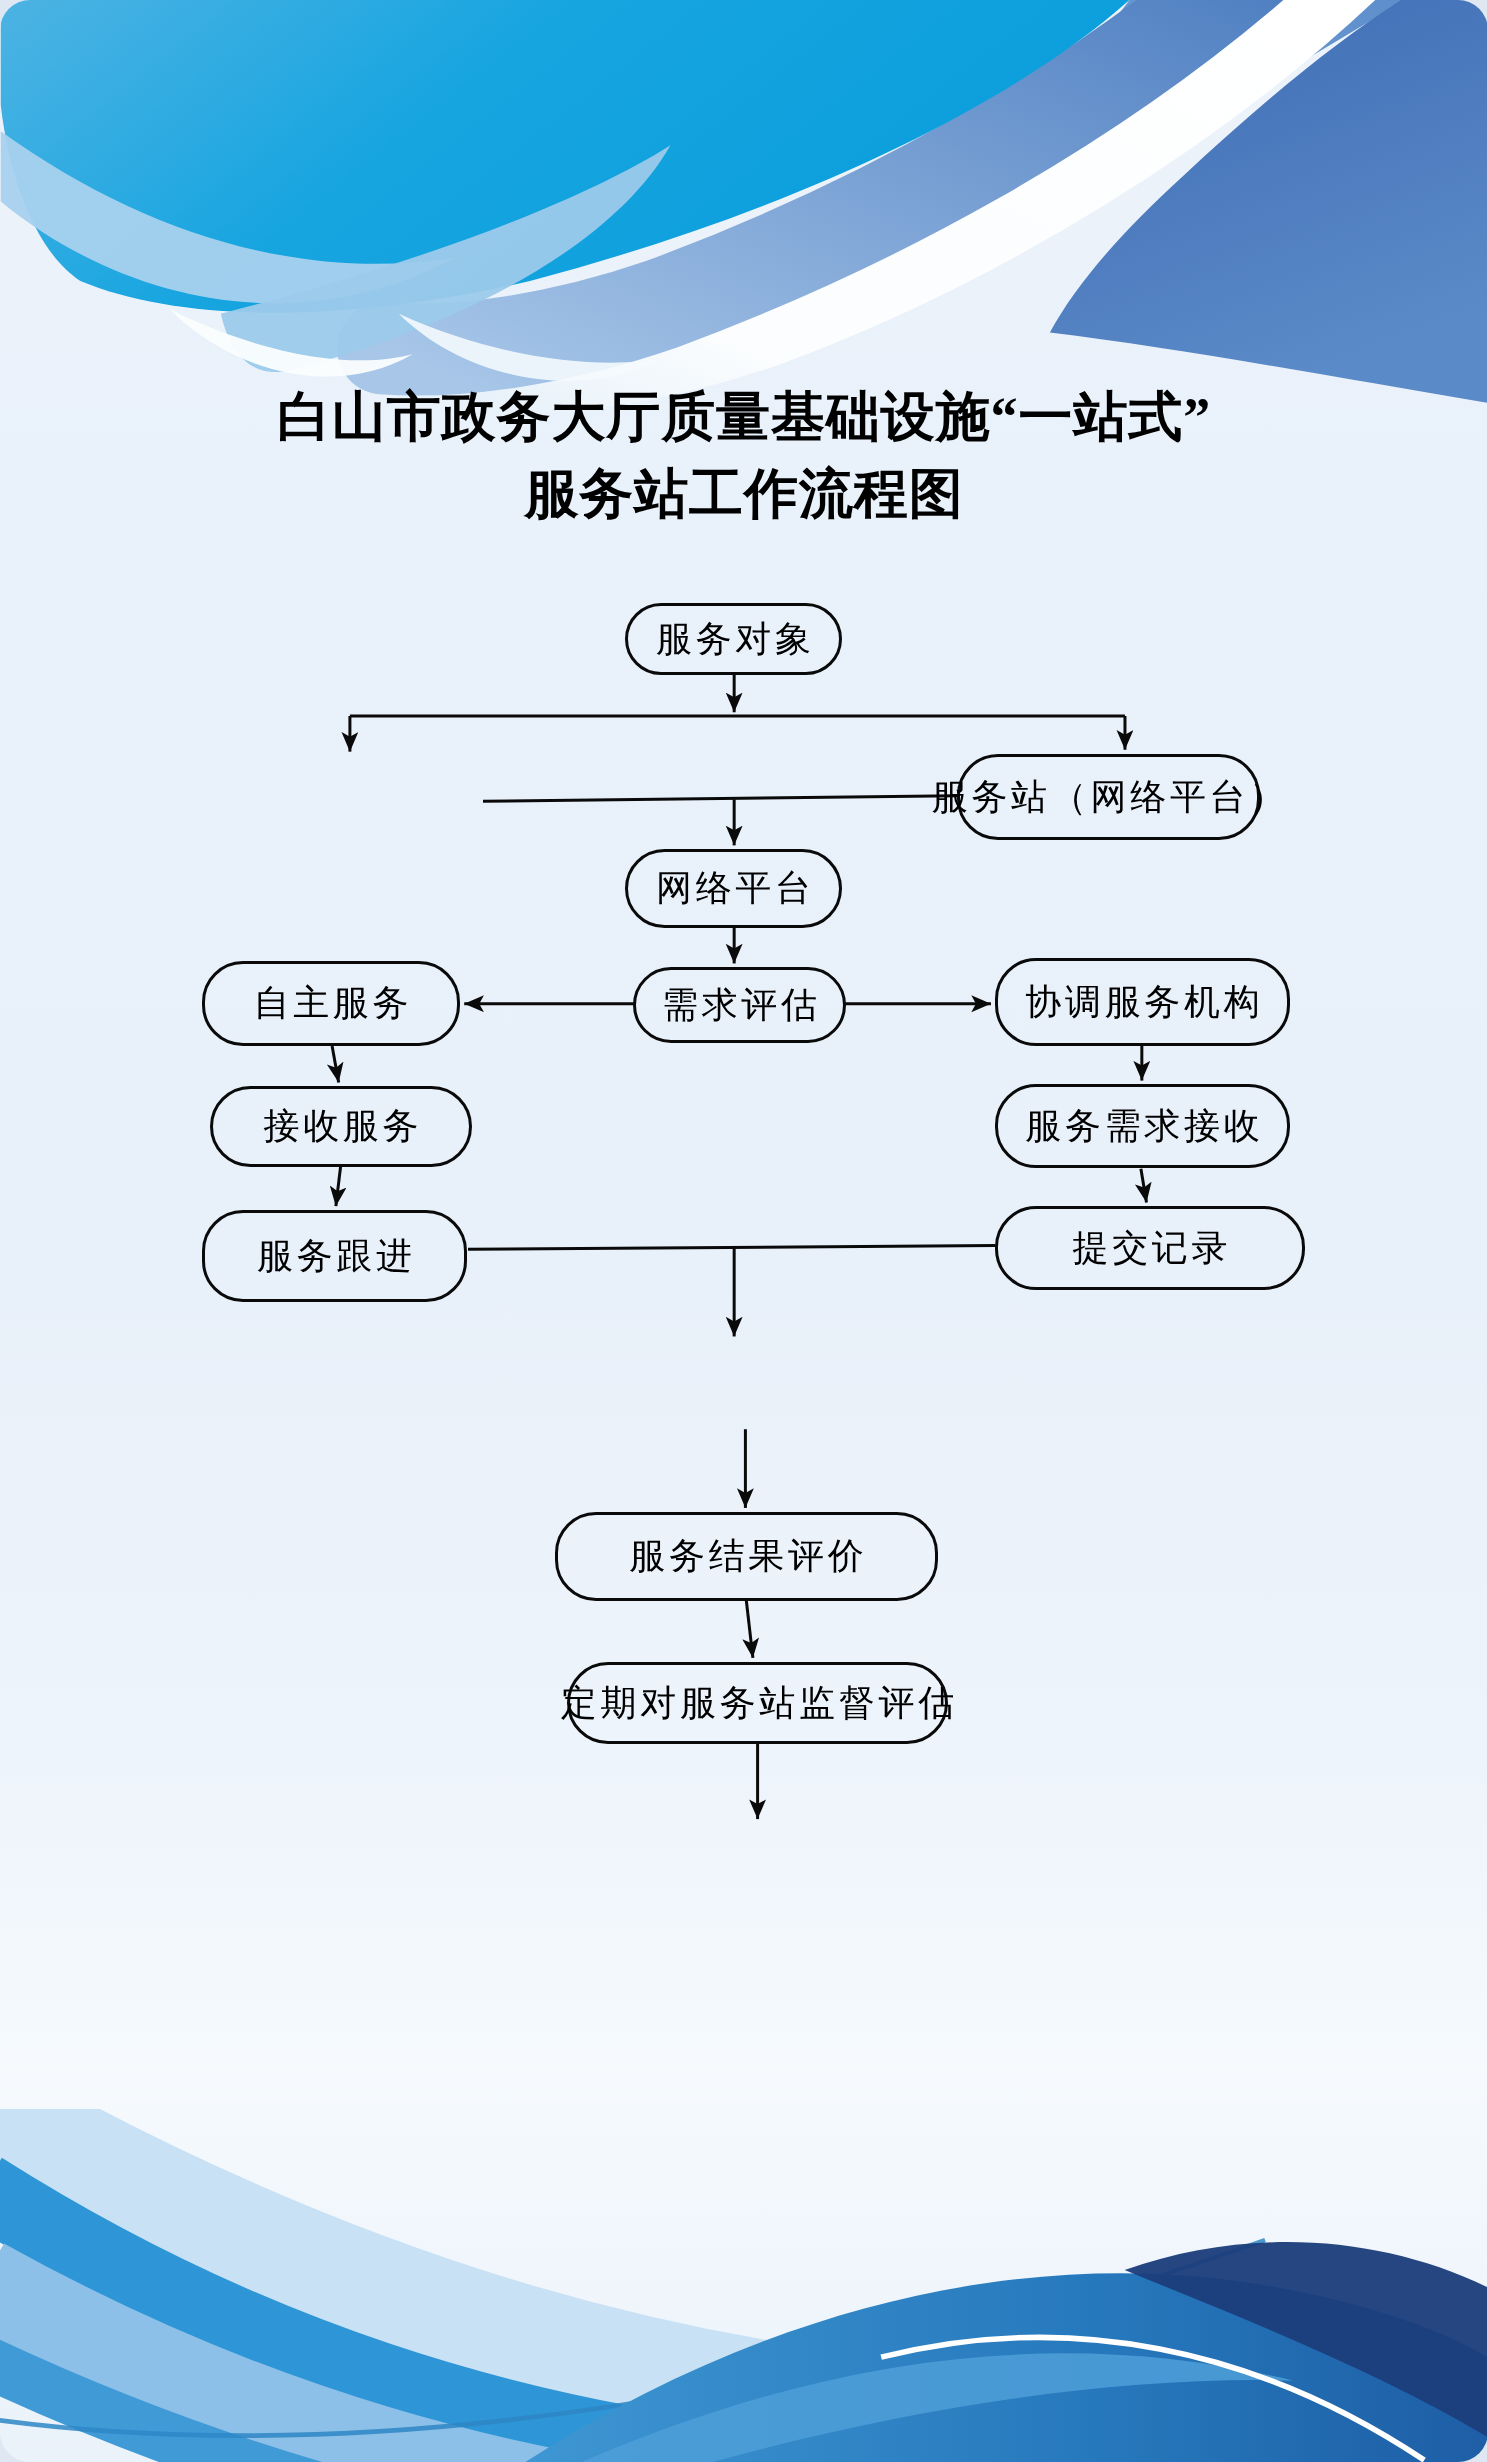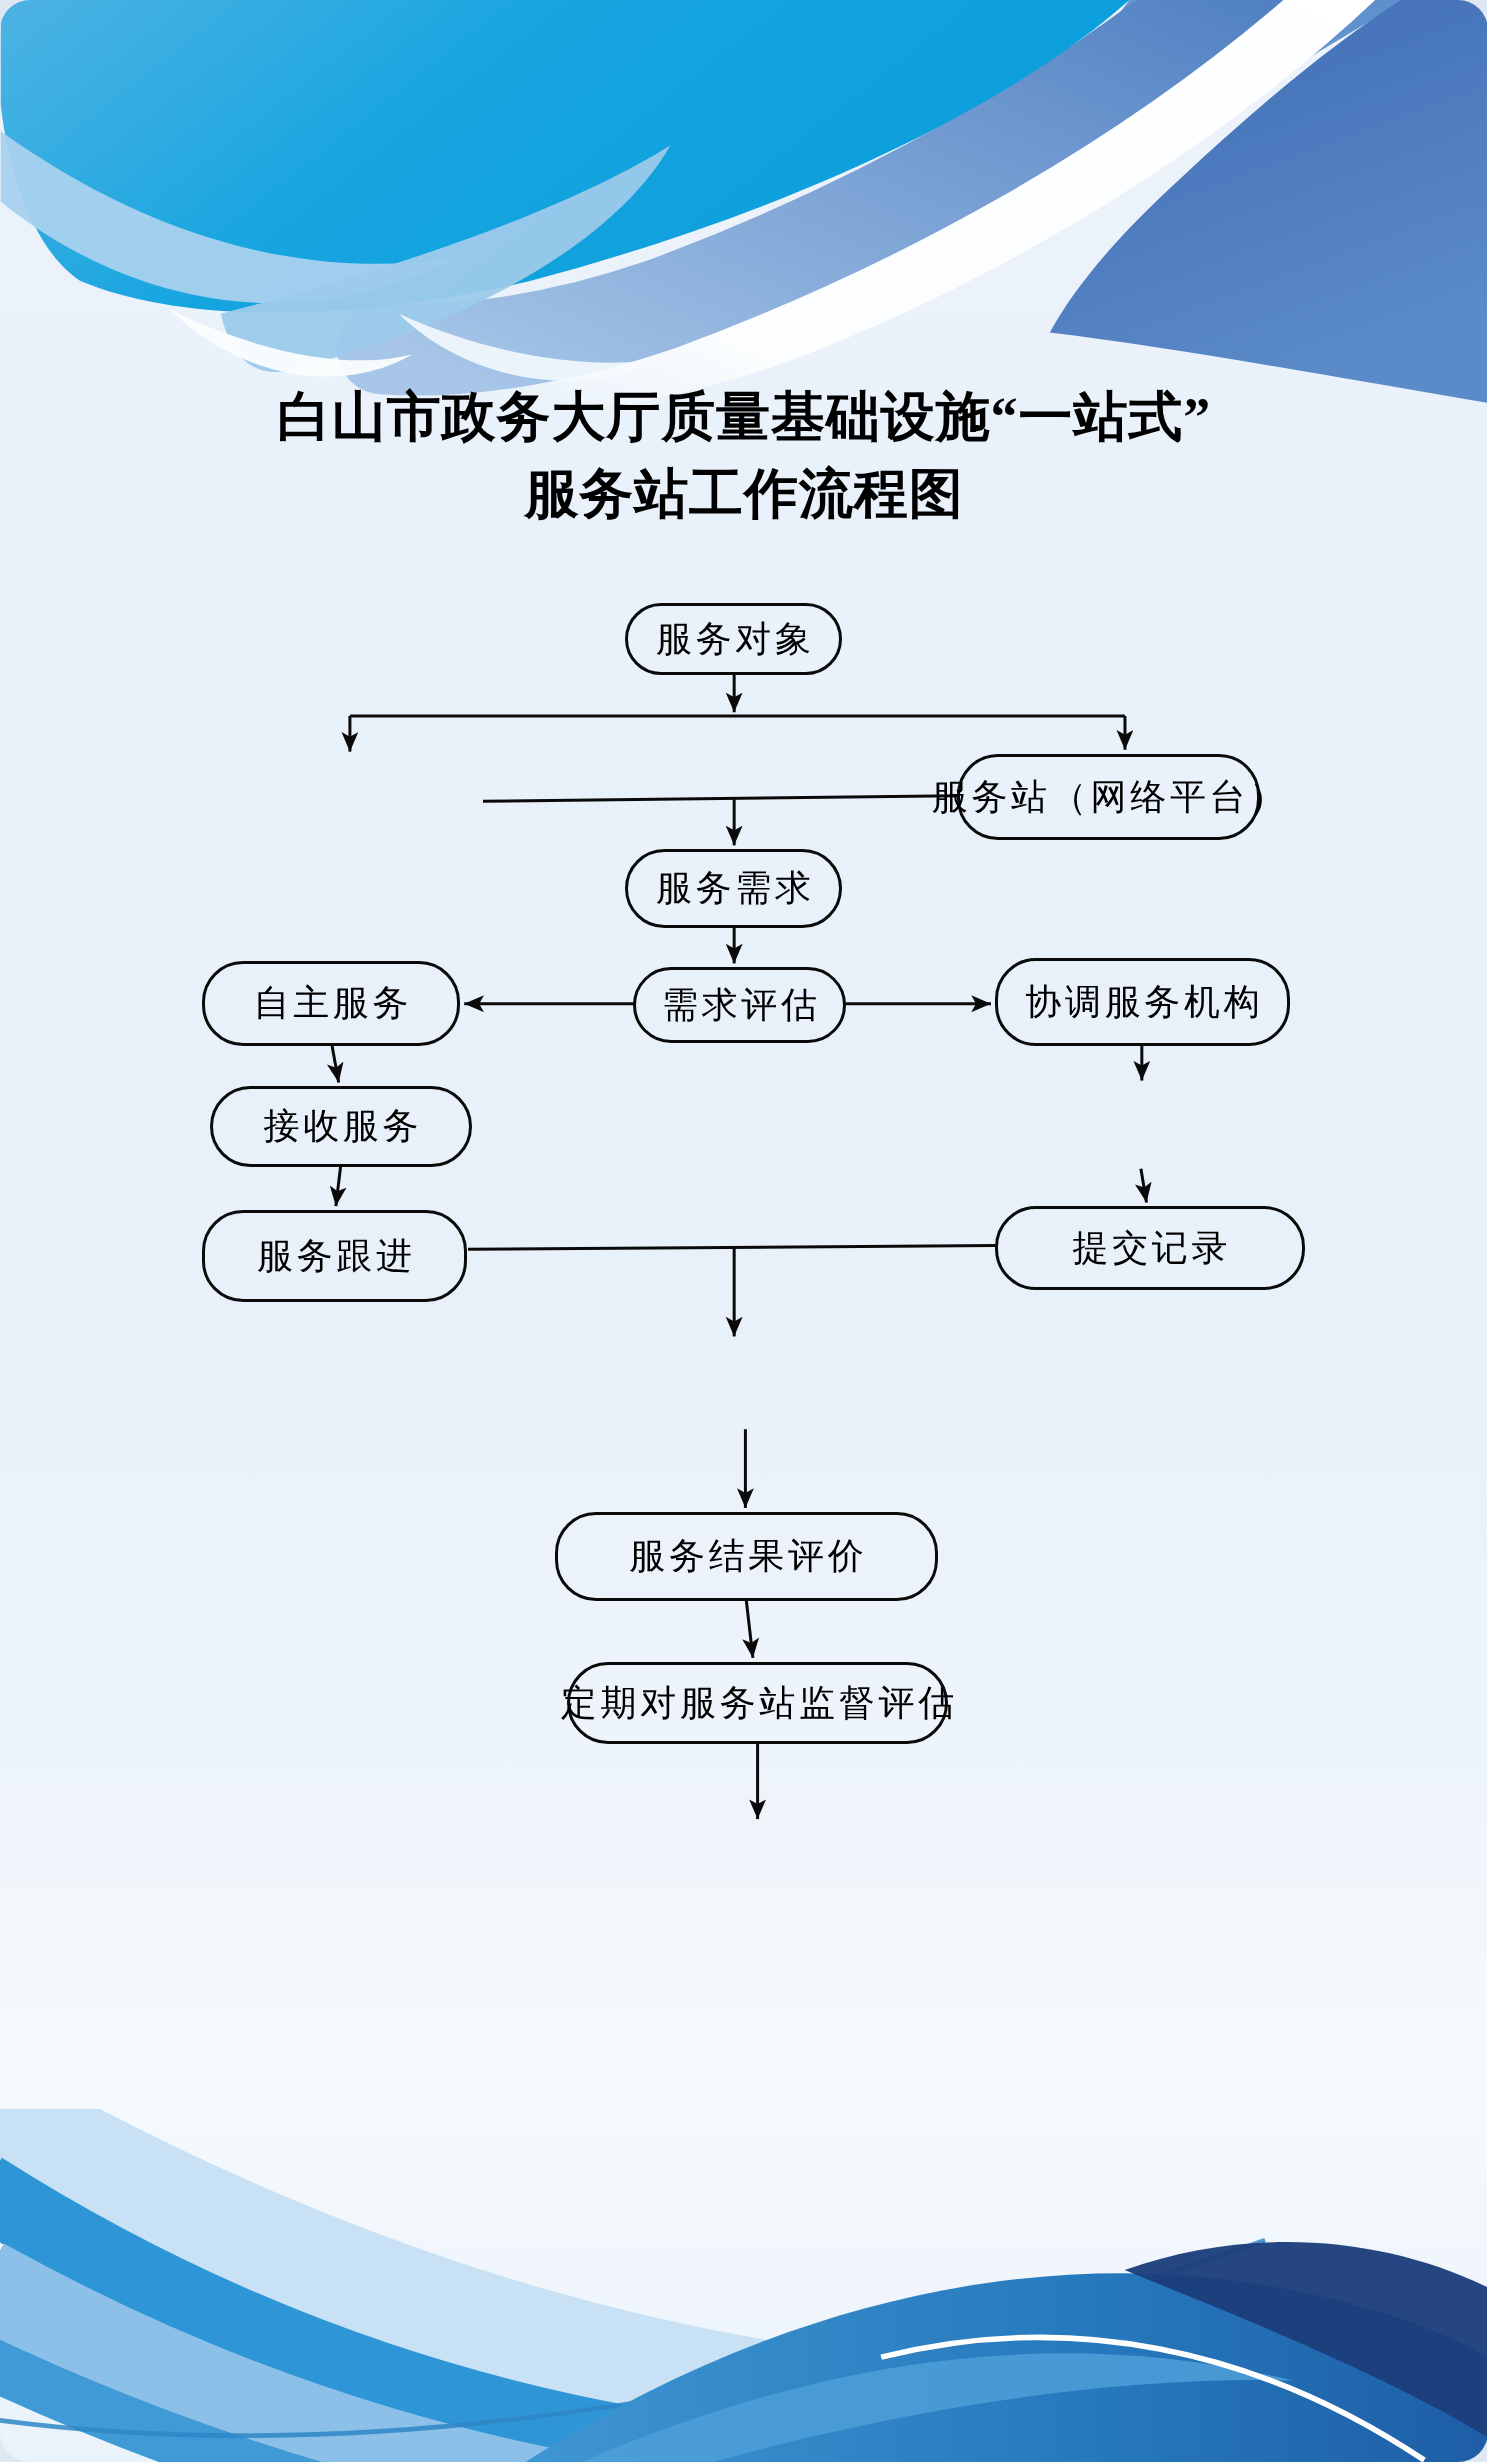--- a/index.html
+++ b/index.html
@@ -146,30 +146,31 @@
       <line x1="796" y1="1708" x2="803" y2="1769" marker-end="url(#arrow)"></line>
       <line x1="808" y1="1860" x2="808" y2="1941" marker-end="url(#arrow)"></line>
     </g>
   </svg>
 
   <div class="node" style="left:625px;top:603px;width:217px;height:72px">服务对象</div>
 
 
   <div class="node" style="left:957px;top:754px;width:303px;height:86px">服务站（网络平台）</div>
 
-  <div class="node" style="left:625px;top:849px;width:217px;height:79px">服务需求</div>
+  <div class="node" style="left:625px;top:849px;width:217px;height:79px">网络平台</div>
 
   <div class="node" style="left:633px;top:967px;width:213px;height:76px">需求评估</div>
 
   <div class="node" style="left:995px;top:958px;width:295px;height:88px">协调服务机构</div>
 
   <div class="node" style="left:202px;top:961px;width:258px;height:85px">自主服务</div>
 
   <div class="node" style="left:210px;top:1086px;width:262px;height:81px">接收服务</div>
 
+  <div class="node" style="left:995px;top:1084px;width:295px;height:84px">服务需求接收</div>
 
   <div class="node" style="left:202px;top:1210px;width:265px;height:92px">服务跟进</div>
 
   <div class="node" style="left:995px;top:1206px;width:310px;height:84px">提交记录</div>
 
 
   <div class="node" style="left:555px;top:1512px;width:383px;height:89px">服务结果评价</div>
 
   <div class="node" style="left:567px;top:1662px;width:381px;height:82px">定期对服务站监督评估</div>
 

